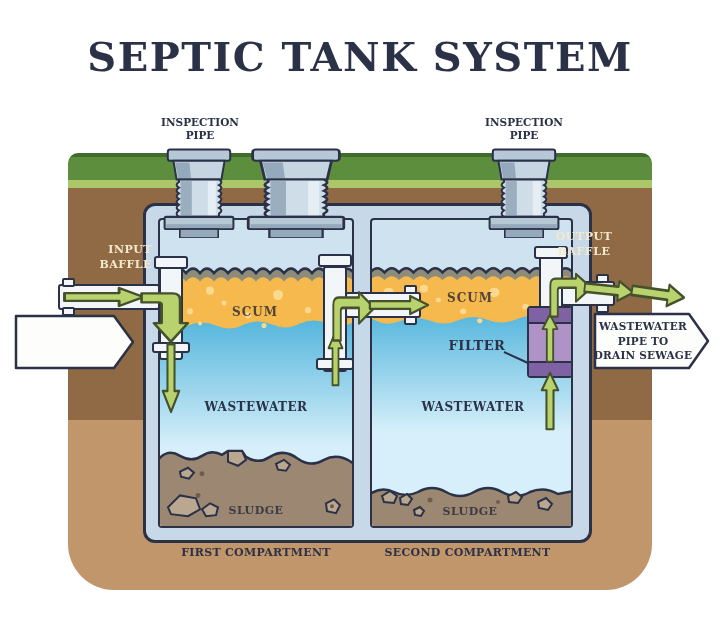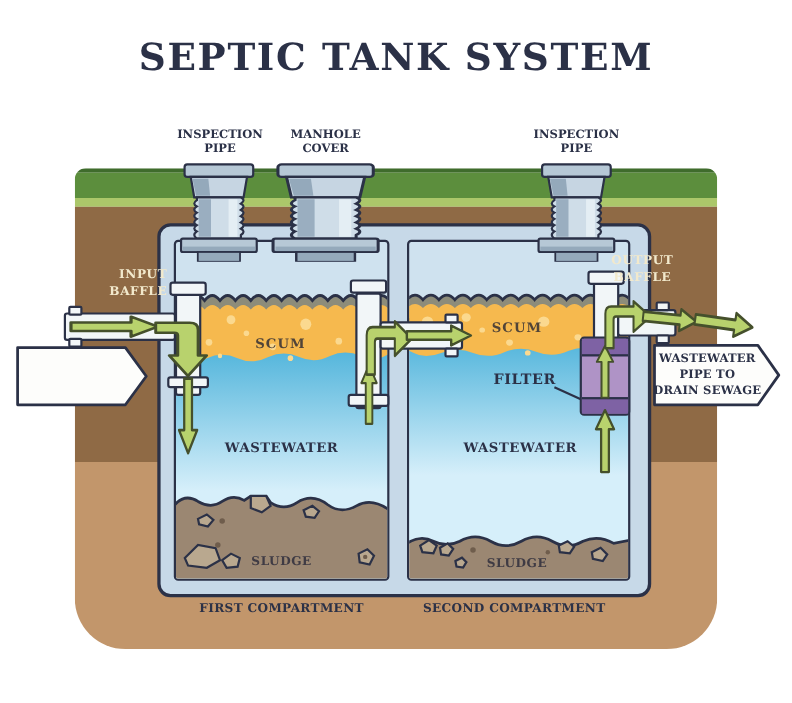--- a/index.html
+++ b/index.html
@@ -86,29 +86,25 @@
       <path d="M168,20 L176,16 L182,22 L178,28 L169,26 Z" fill="var(--rock)" stroke="var(--navy)" stroke-width="2"></path>
       <path d="M44,28 L50,25 L54,29 L51,34 L45,33 Z" fill="var(--rock)" stroke="var(--navy)" stroke-width="2"></path>
       <circle cx="60" cy="18" r="2.5" fill="#6f5d4c"></circle>
         <circle cx="128" cy="20" r="2" fill="#6f5d4c"></circle>
     </symbol>
   </defs>
 </svg>
 
 <div id="stage">
 
-  <div class="lbl" style="left:0;top:33px;width:720px;font-size:34px;letter-spacing:1.5px;">SEPTIC TANK SYSTEM</div>
+  <div class="lbl" style="left:0;top:33px;width:720px;font-size:40px;letter-spacing:1.5px;">SEPTIC TANK SYSTEM</div>
 
   <div class="lbl" style="left:150px;top:116px;width:100px;font-size:10.5px;line-height:13px;">
     <span>INSPECTION</span><br>
     <span>PIPE</span>
-  </div>
-  <div class="lbl" style="left:246px;top:116px;width:100px;font-size:10.5px;line-height:13px;">
-    <span>MANHOLE</span><br>
-    <span>COVER</span>
   </div>
   <div class="lbl" style="left:474px;top:116px;width:100px;font-size:10.5px;line-height:13px;">
     <span>INSPECTION</span><br>
     <span>PIPE</span>
   </div>
 
   <div class="abs" style="left:68px;top:153px;width:584px;height:437px;border-radius:10px 10px 46px 46px;overflow:hidden;">
     <div class="abs" style="left:0;top:0;width:100%;height:4px;background:var(--grasstop);"></div>
     <div class="abs" style="left:0;top:4px;width:100%;height:23px;background:var(--grass);"></div>
     <div class="abs" style="left:0;top:27px;width:100%;height:8px;background:var(--grasslight);"></div>

